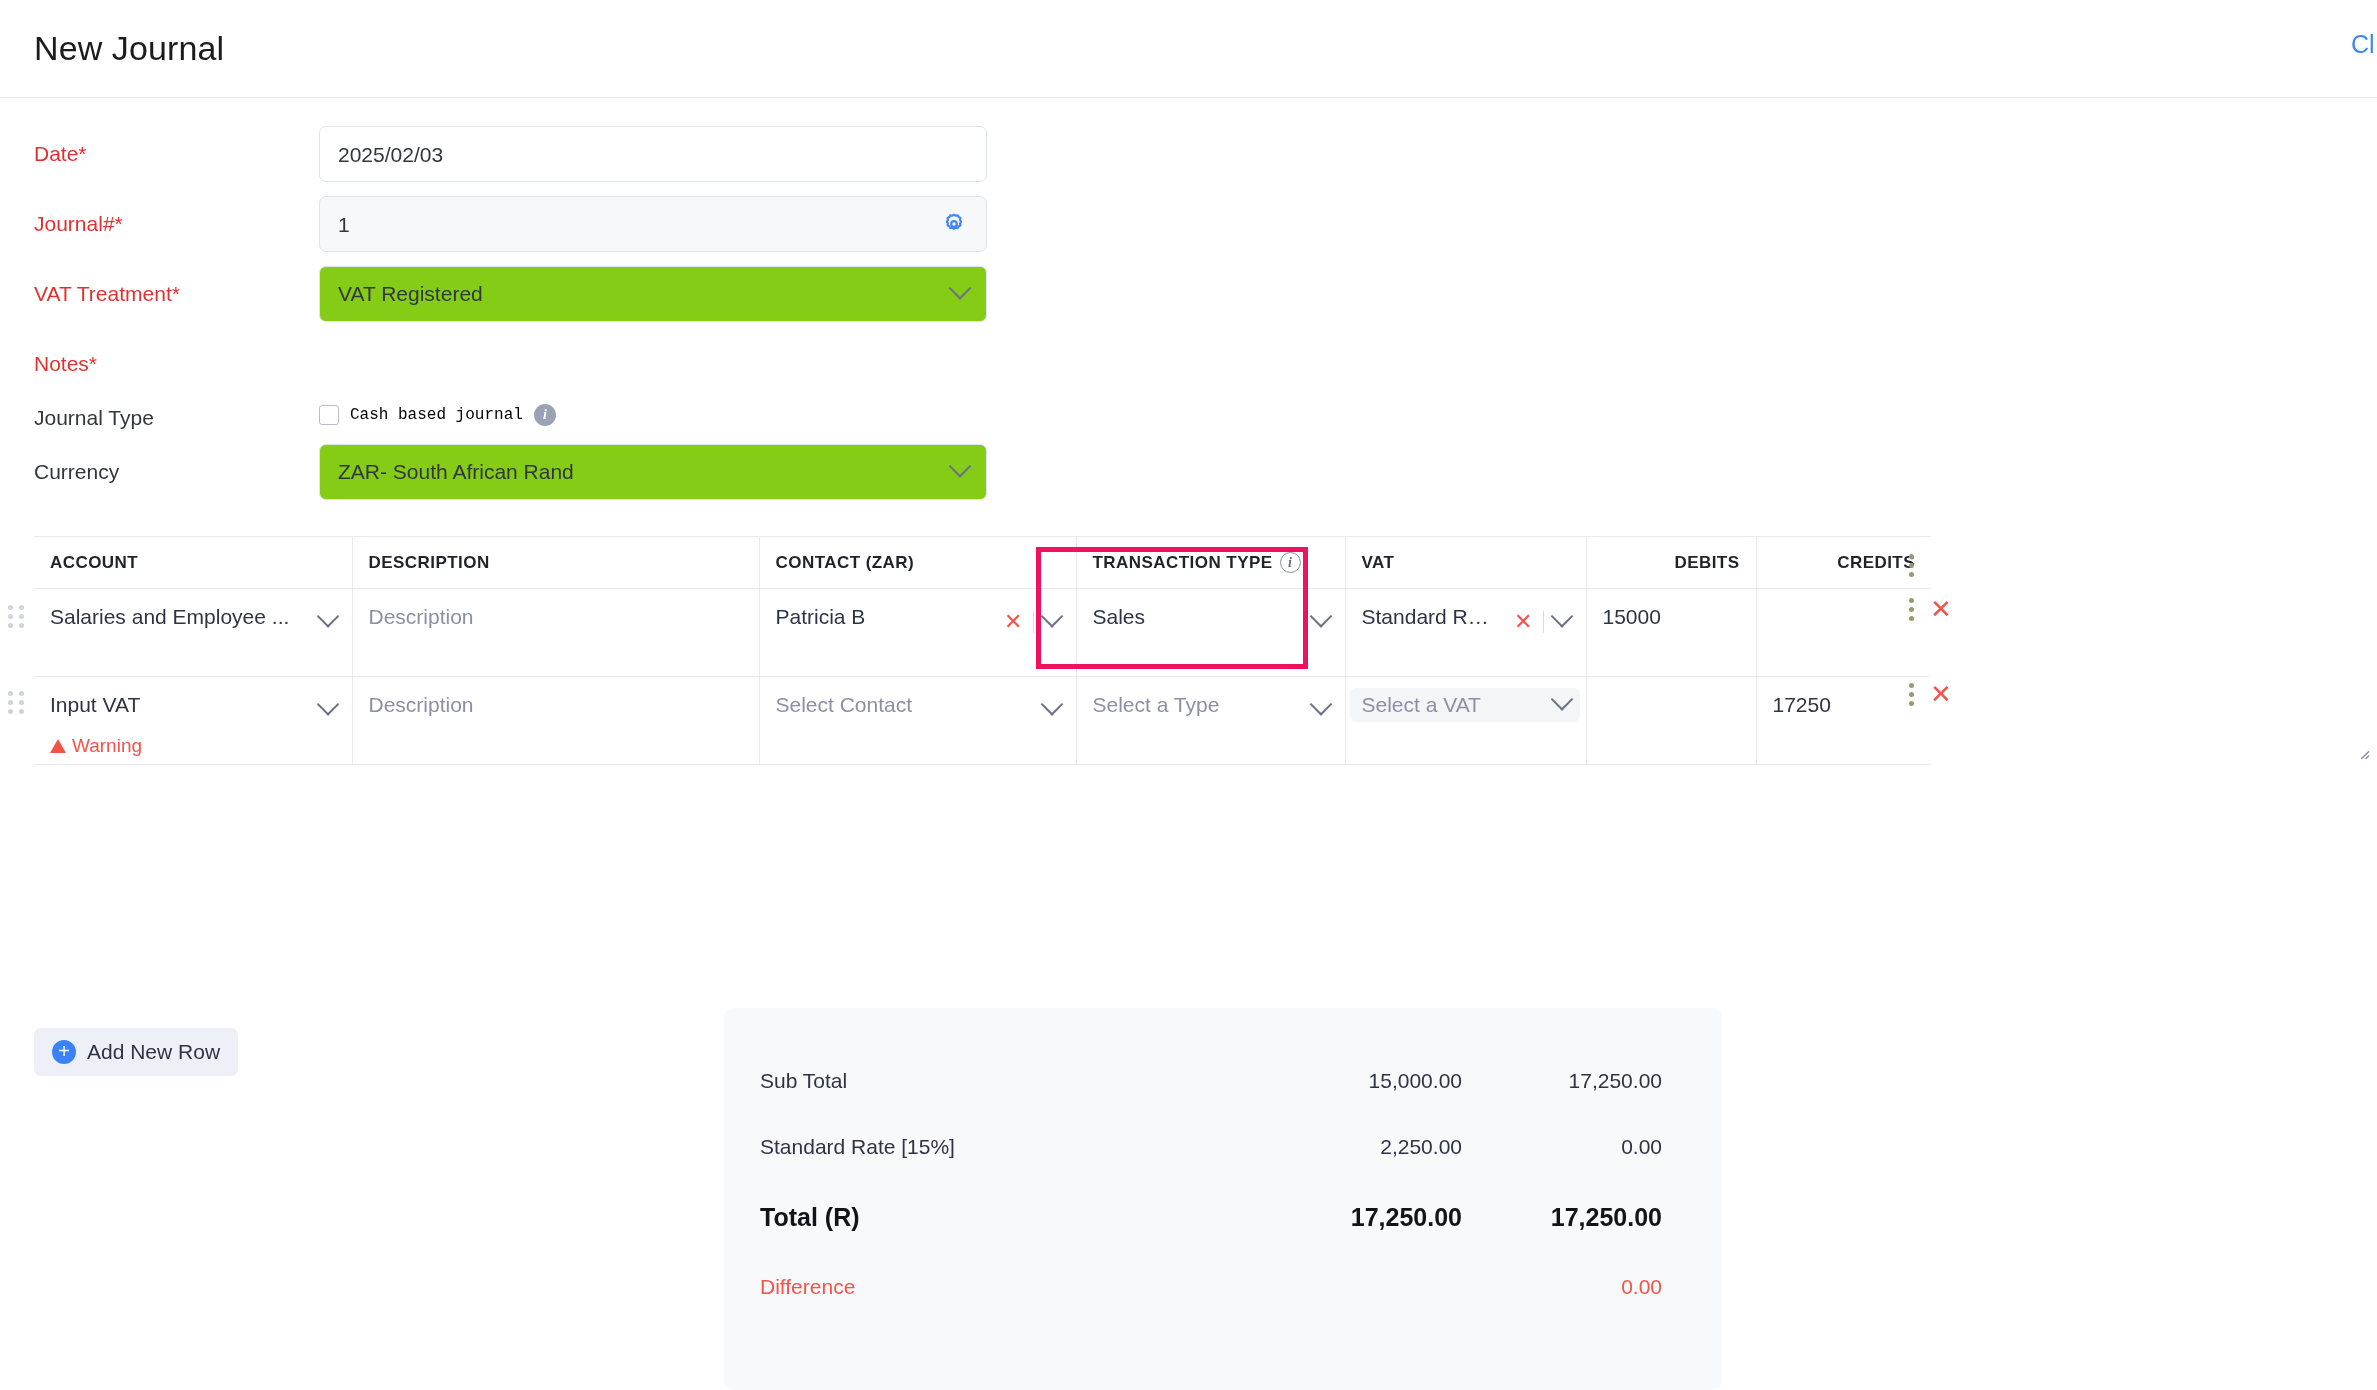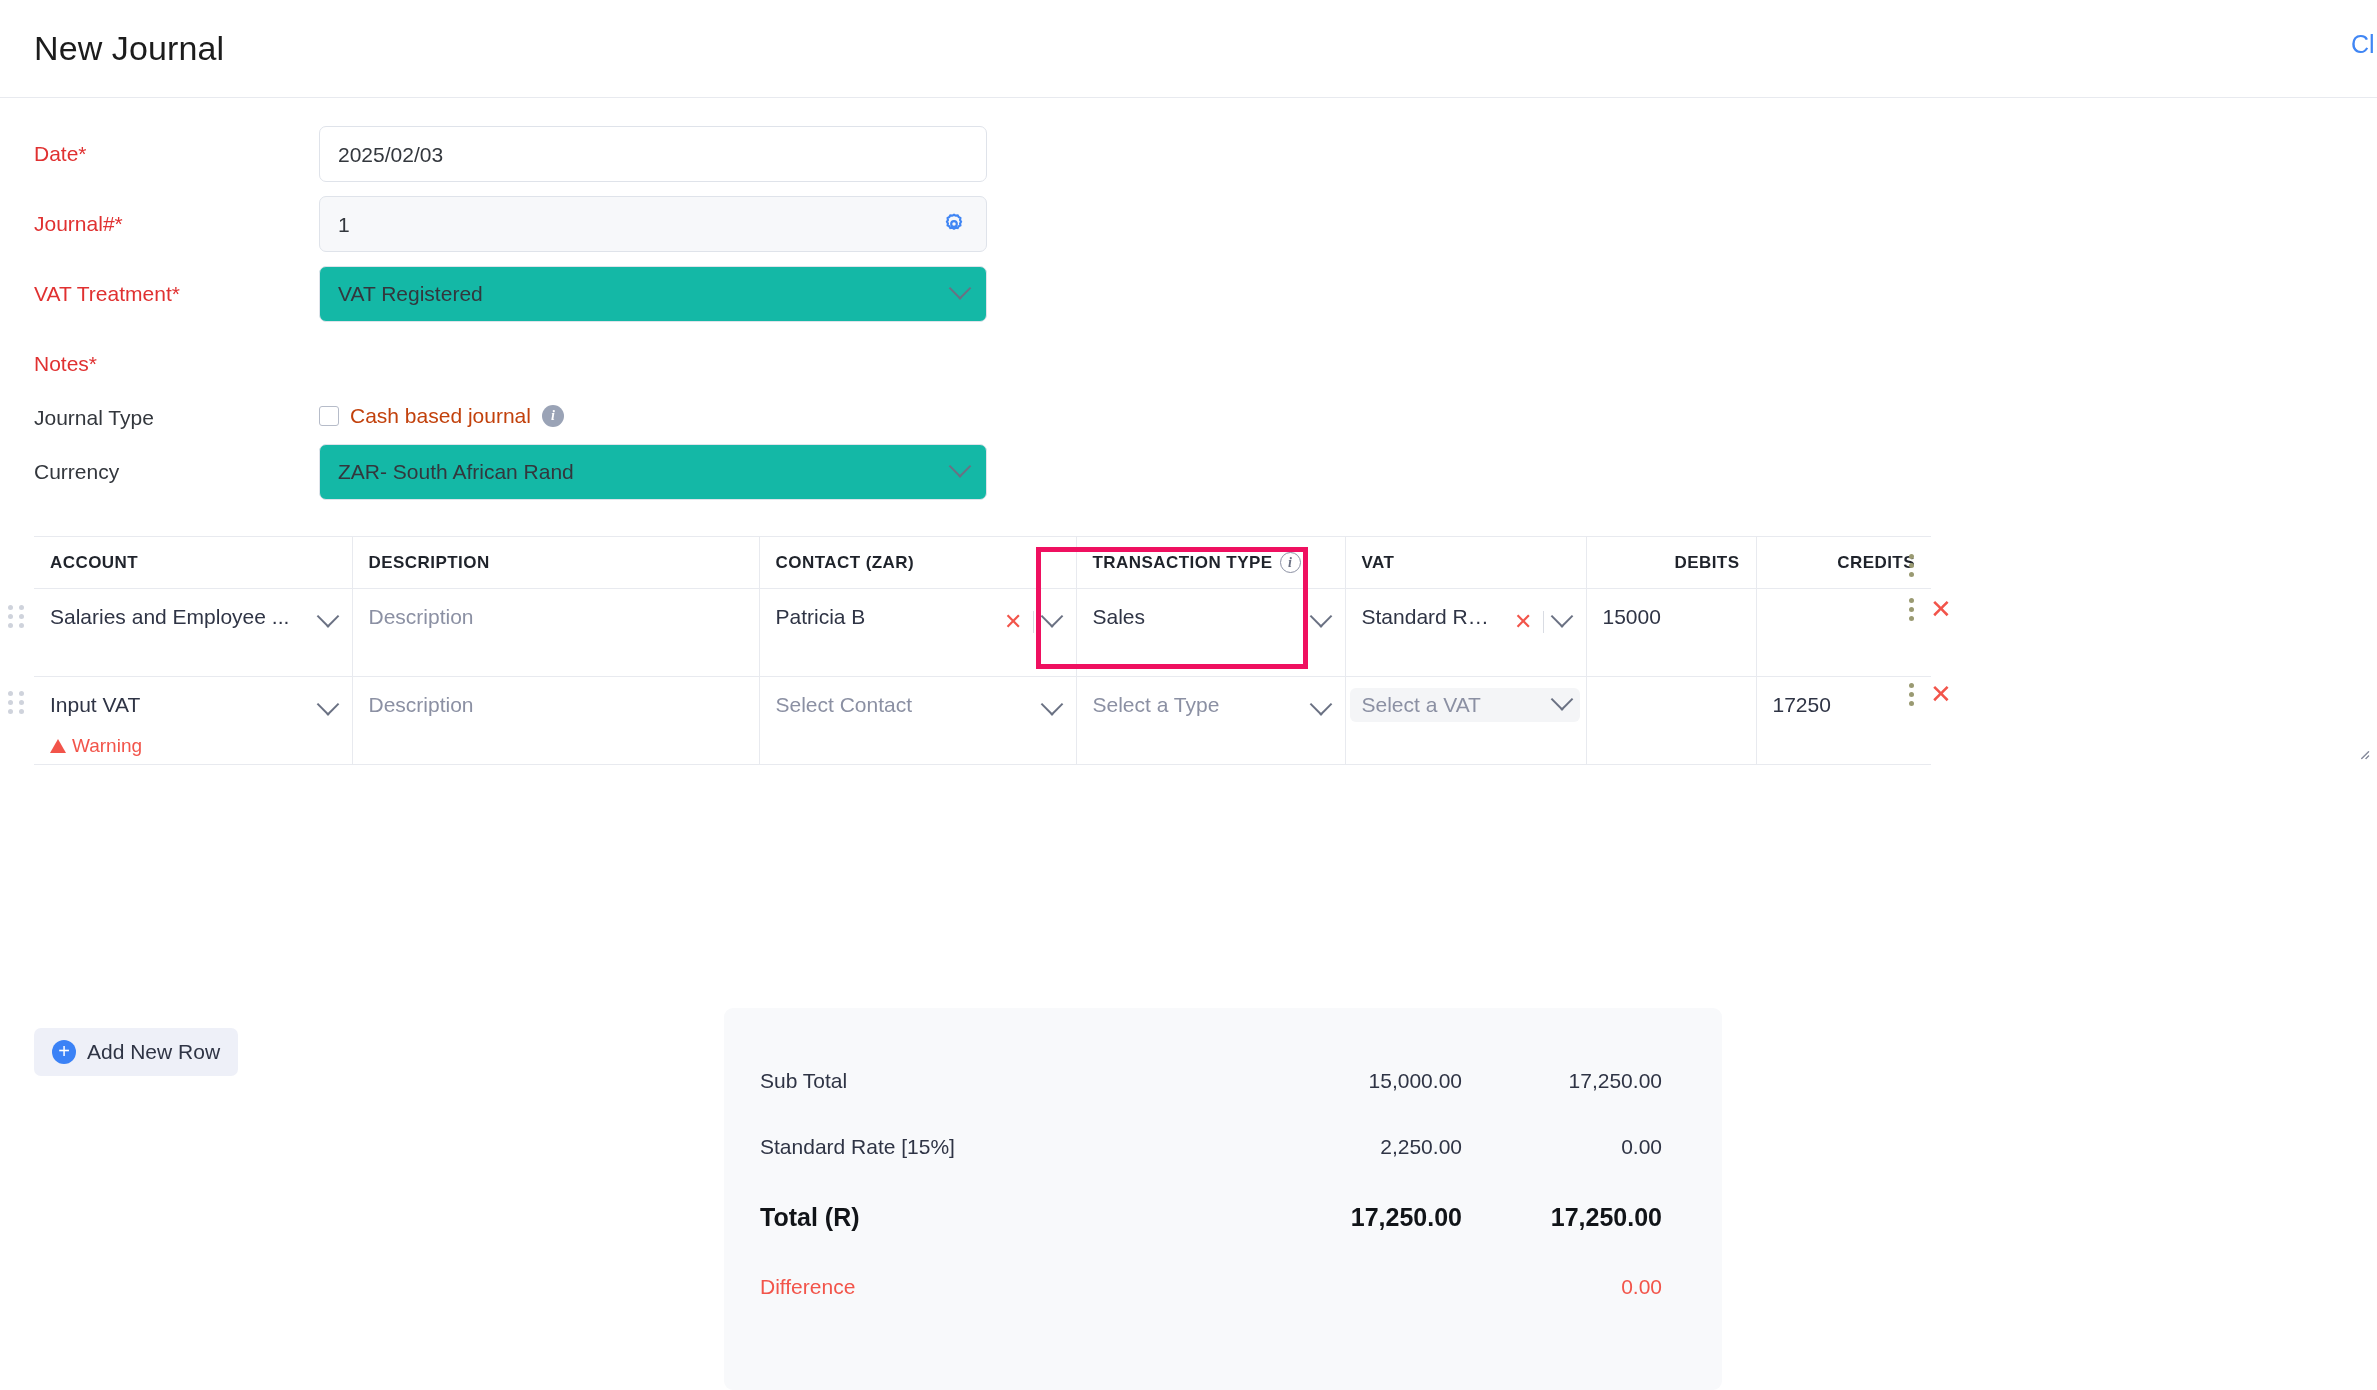--- a/index.html
+++ b/index.html
@@ -80,21 +80,21 @@
     transform: translateY(-50%);
     width: 26px; height: 26px;
     cursor: pointer;
   }
 
   .select-box {
     width: 668px;
     height: 56px;
     border: 1px solid #dfe3ea;
     border-radius: 7px;
-    background: #14b8a6;
+    background: #84cc16;
     font-size: 21px;
     color: #33373d;
     padding: 0 18px;
     display: flex;
     align-items: center;
     justify-content: space-between;
   }
   .chev {
     width: 16px; height: 16px;
     border-right: 2px solid #6a7183;
@@ -129,21 +129,21 @@
     padding-top: 14px;
     gap: 11px;
   }
   .cbox {
     width: 20px; height: 20px;
     border: 1.6px solid #b6bcc9;
     border-radius: 3px;
     background: #fff;
     flex: none;
   }
-  .cbox-label { font-size: 21px; color: #c2410c; }
+  .cbox-label { font-size: 16px; color: #000000; font-family: Liberation Mono, monospace; }
   .info-filled {
     width: 22px; height: 22px;
     border-radius: 50%;
     background: #9aa3b6;
     color: #fff;
     font-size: 14px;
     font-weight: bold;
     display: inline-flex;
     align-items: center;
     justify-content: center;

